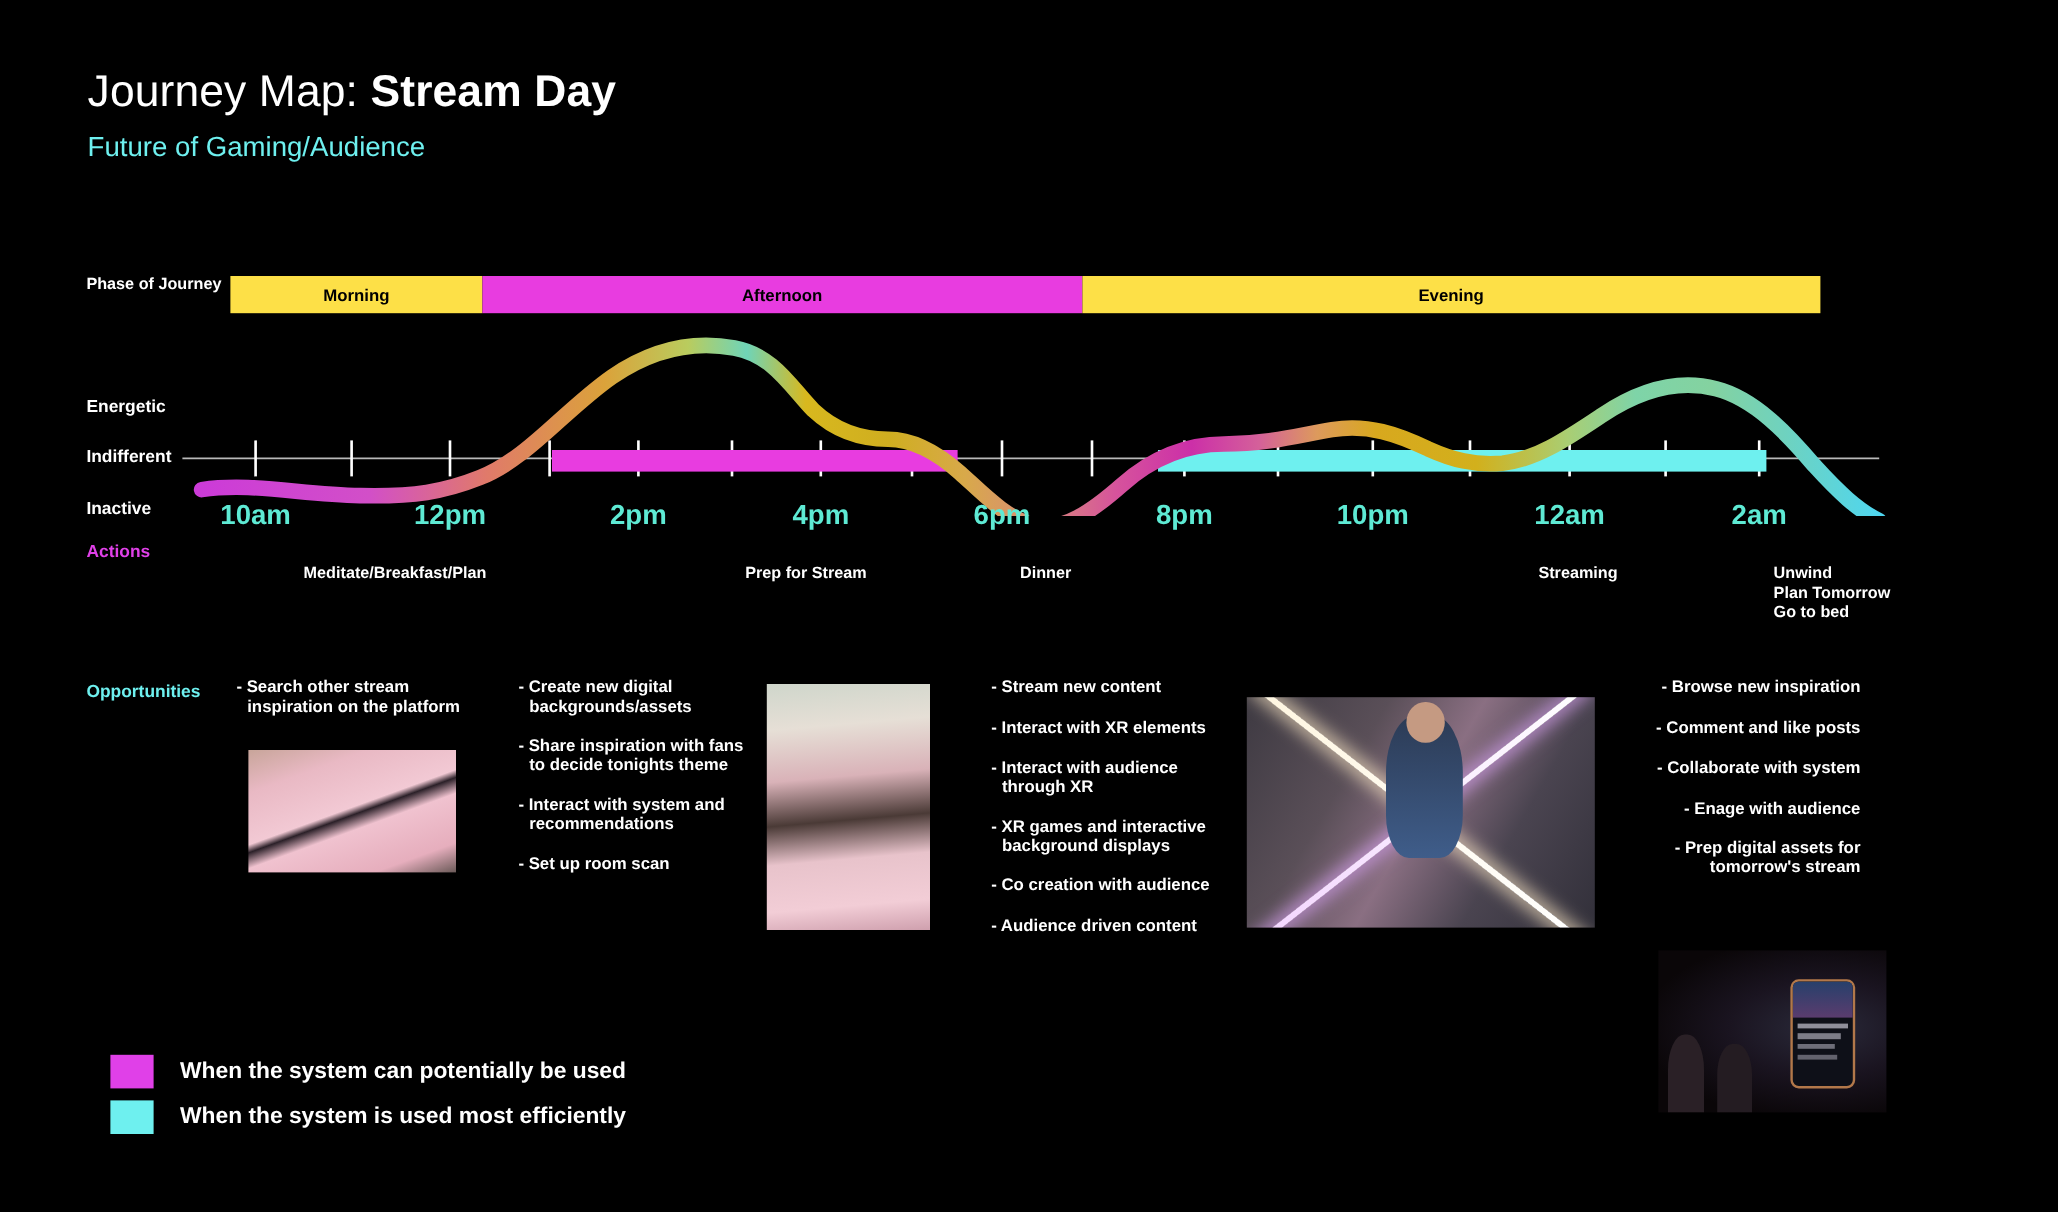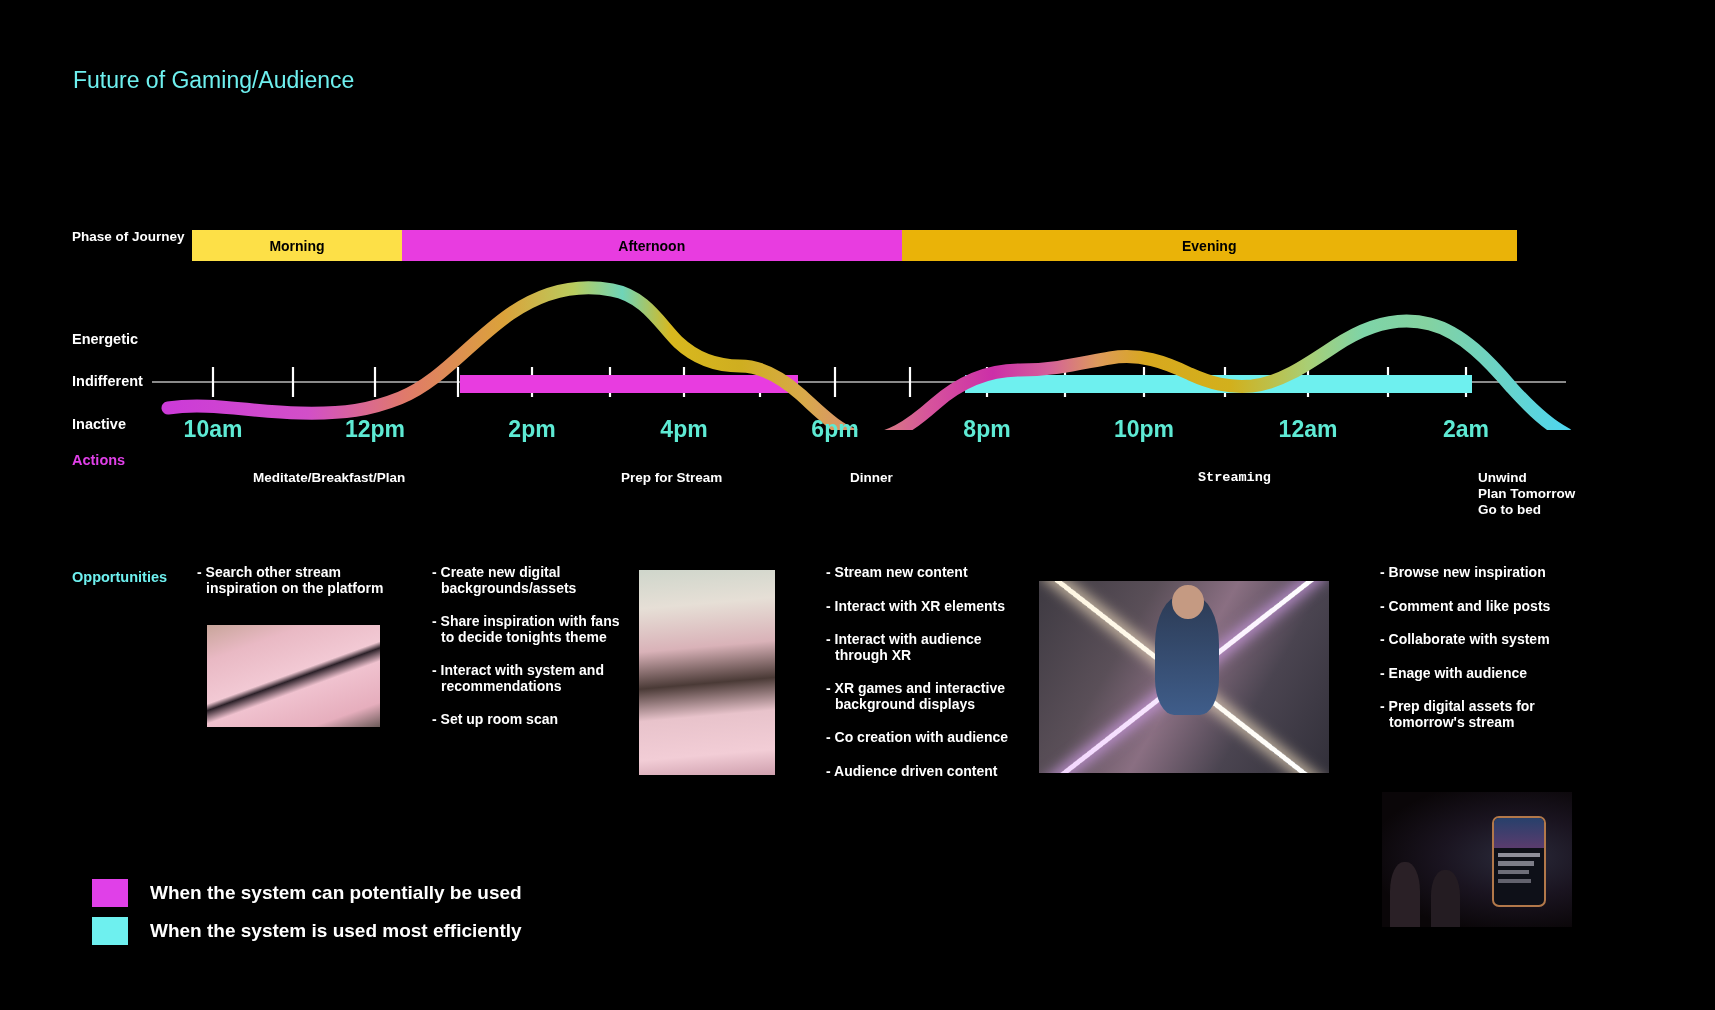--- a/index.html
+++ b/index.html
@@ -158,33 +158,34 @@
     font-size: 19px;
     font-weight: 700;
     color: #ffffff;
     white-space: nowrap;
   }
 </style>
 </head>
 <body>
 
 <div id="header">
+  <div id="title"><span>Journey Map: </span><span class="accent">Stream Day</span></div>
   <div id="subtitle">Future of Gaming/Audience</div>
 </div>
 
 <div id="phase-label">Phase of
 Journey</div>
 <div id="phase-bar">
     <div class="phase-seg" style="width: 15.85%; background: #fde047;">
       <span>Morning</span>
     </div>
     <div class="phase-seg" style="width: 37.7%; background: rgb(232, 60, 224);">
       <span>Afternoon</span>
     </div>
-    <div class="phase-seg" style="width: 46.45%; background: #eab308;">
+    <div class="phase-seg" style="width: 46.45%; background: #fde047;">
       <span>Evening</span>
     </div>
   </div>
 
 <svg id="chart" viewBox="0 0 1715 160" preserveAspectRatio="none">
   <defs>
     <linearGradient id="curveGrad" x1="0" y1="0" x2="1" y2="0">
       <stop offset="0.00" stop-color="#cc3bd8"></stop>
       <stop offset="0.10" stop-color="#d24fc8"></stop>
       <stop offset="0.17" stop-color="#e07a6a"></stop>
@@ -268,21 +269,21 @@
     <div class="time-label" style="left: 835px;">6pm</div>
     <div class="time-label" style="left: 987px;">8pm</div>
     <div class="time-label" style="left: 1144px;">10pm</div>
     <div class="time-label" style="left: 1308px;">12am</div>
     <div class="time-label" style="left: 1466px;">2am</div>
   </div>
 <div id="actions-row">
     <div class="action-text" style="left: 215px;">Meditate/Breakfast/Plan</div>
     <div class="action-text" style="left: 583px;">Prep for Stream</div>
     <div class="action-text" style="left: 812px;">Dinner</div>
-    <div class="action-text" style="left: 1160px; font-family: Liberation Mono, monospace;">Streaming</div>
+    <div class="action-text" style="left: 1244px;">Streaming</div>
     <div class="action-text" style="left: 1440px;">Unwind
 Plan Tomorrow
 Go to bed</div>
   </div>
 <div id="opportunities-row">
     <div class="opp-col" style="left: 197px; top: 565px;">
       <div class="opp-item">- Search other stream
   inspiration on the platform</div>
     </div>
     <div class="opp-col" style="left: 432px; top: 565px;">
@@ -297,21 +298,21 @@
     <div class="opp-col" style="left: 826px; top: 565px;">
       <div class="opp-item">- Stream new content</div>
       <div class="opp-item">- Interact with XR elements</div>
       <div class="opp-item">- Interact with audience
   through XR</div>
       <div class="opp-item">- XR games and interactive
   background displays</div>
       <div class="opp-item">- Co creation with audience</div>
       <div class="opp-item">- Audience driven content</div>
     </div>
-    <div class="opp-col" style="left: 1380px; top: 565px;">
+    <div class="opp-col" style="left: 1380px; top: 565px; text-align: right;">
       <div class="opp-item">- Browse new inspiration</div>
       <div class="opp-item">- Comment and like posts</div>
       <div class="opp-item">- Collaborate with system</div>
       <div class="opp-item">- Enage with audience</div>
       <div class="opp-item">- Prep digital assets for
   tomorrow's stream</div>
     </div>
   </div>
 <div id="photos-layer">
     <div class="photo" style="left: 207px; top: 625px; width: 173px; height: 102px; background: linear-gradient(160deg, rgb(200, 165, 154) 0%, rgb(233, 185, 196) 22%, rgb(242, 201, 212) 48%, rgb(43, 32, 40) 52%, rgb(240, 194, 207) 60%, rgb(230, 174, 189) 85%, rgb(107, 90, 88) 100%);"></div>

